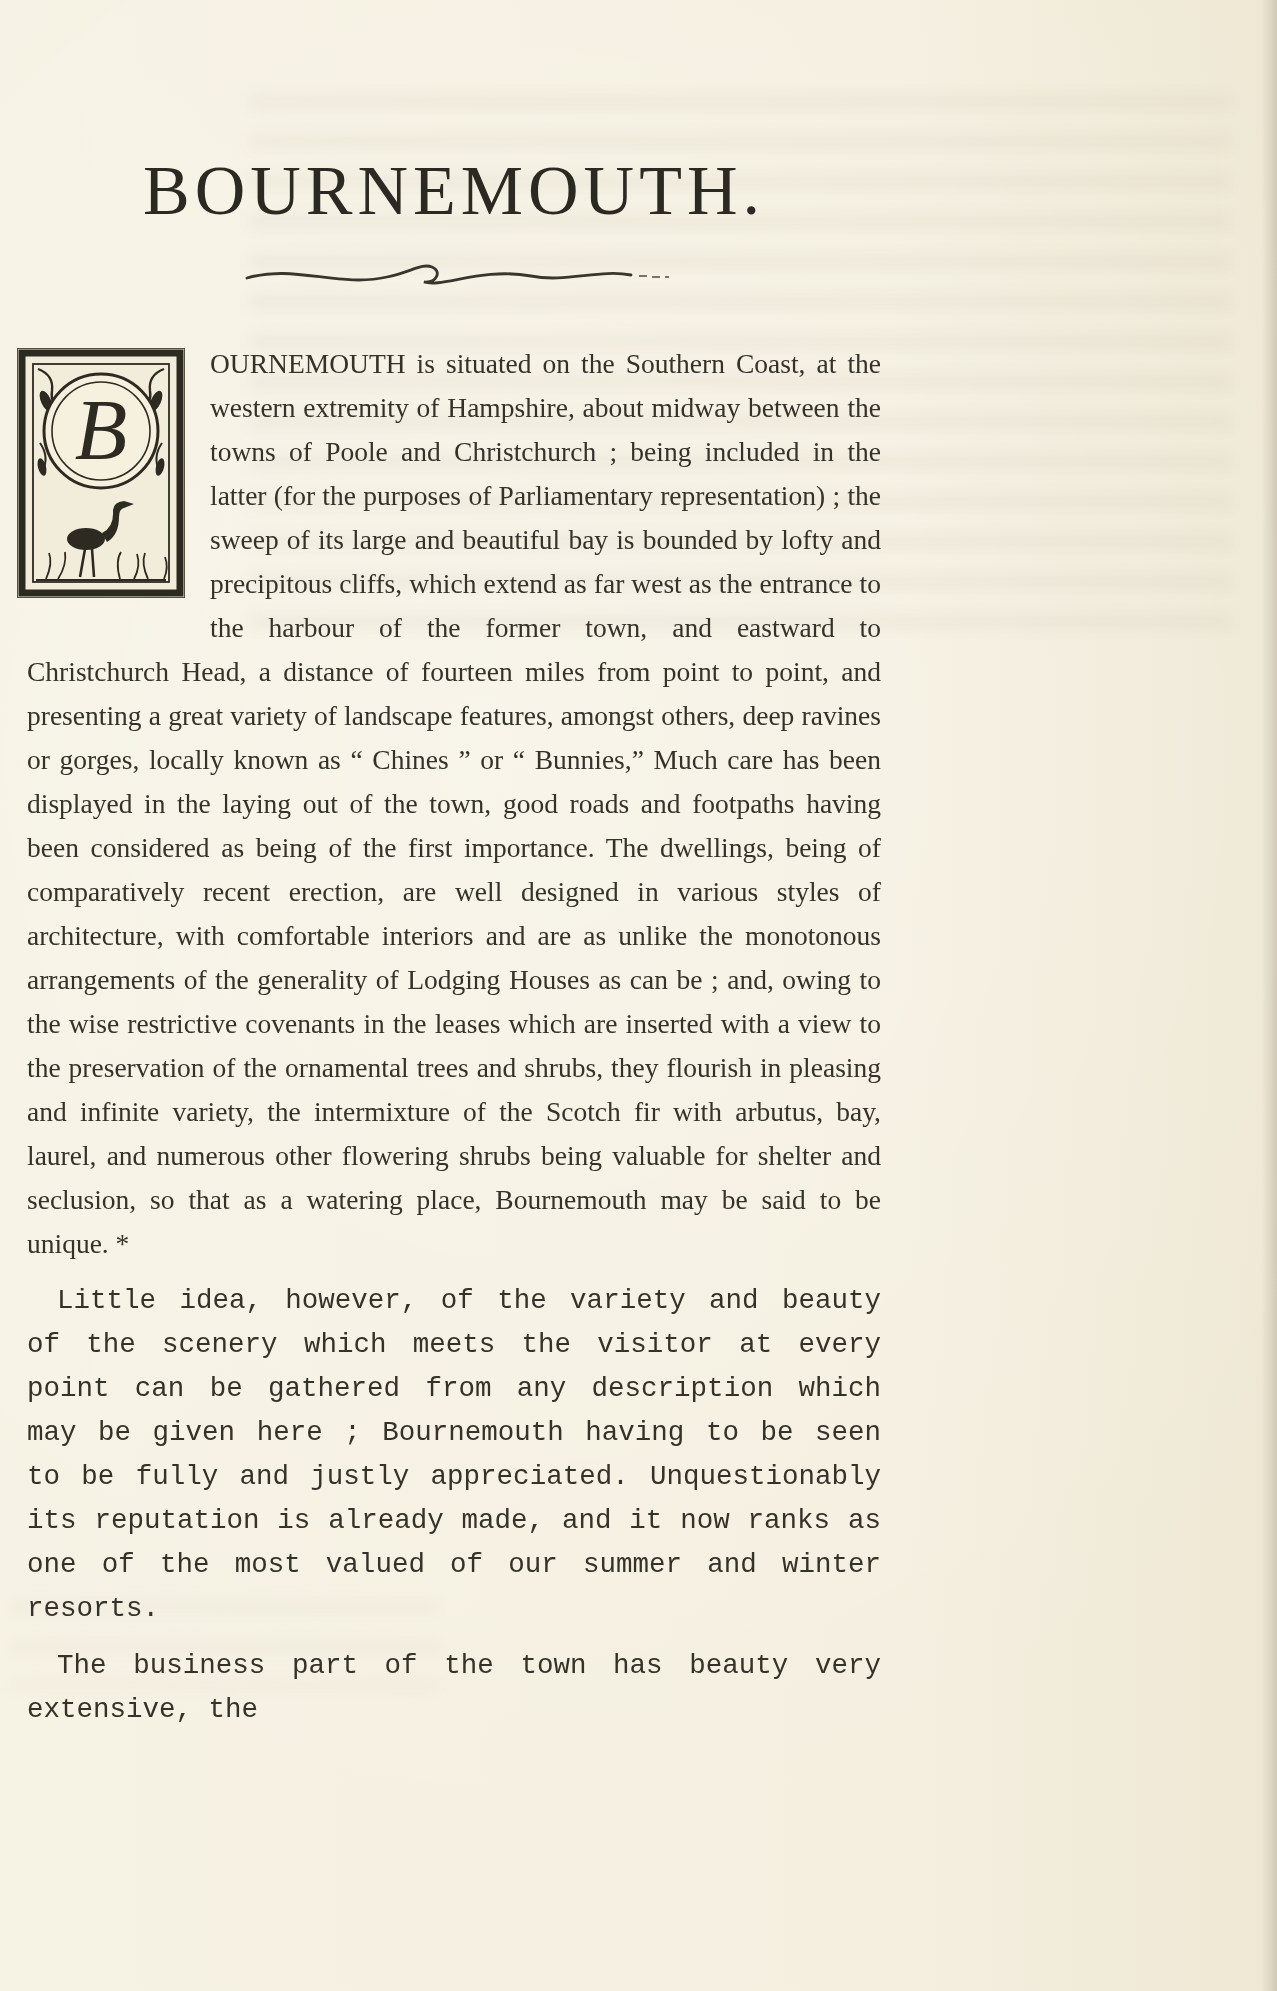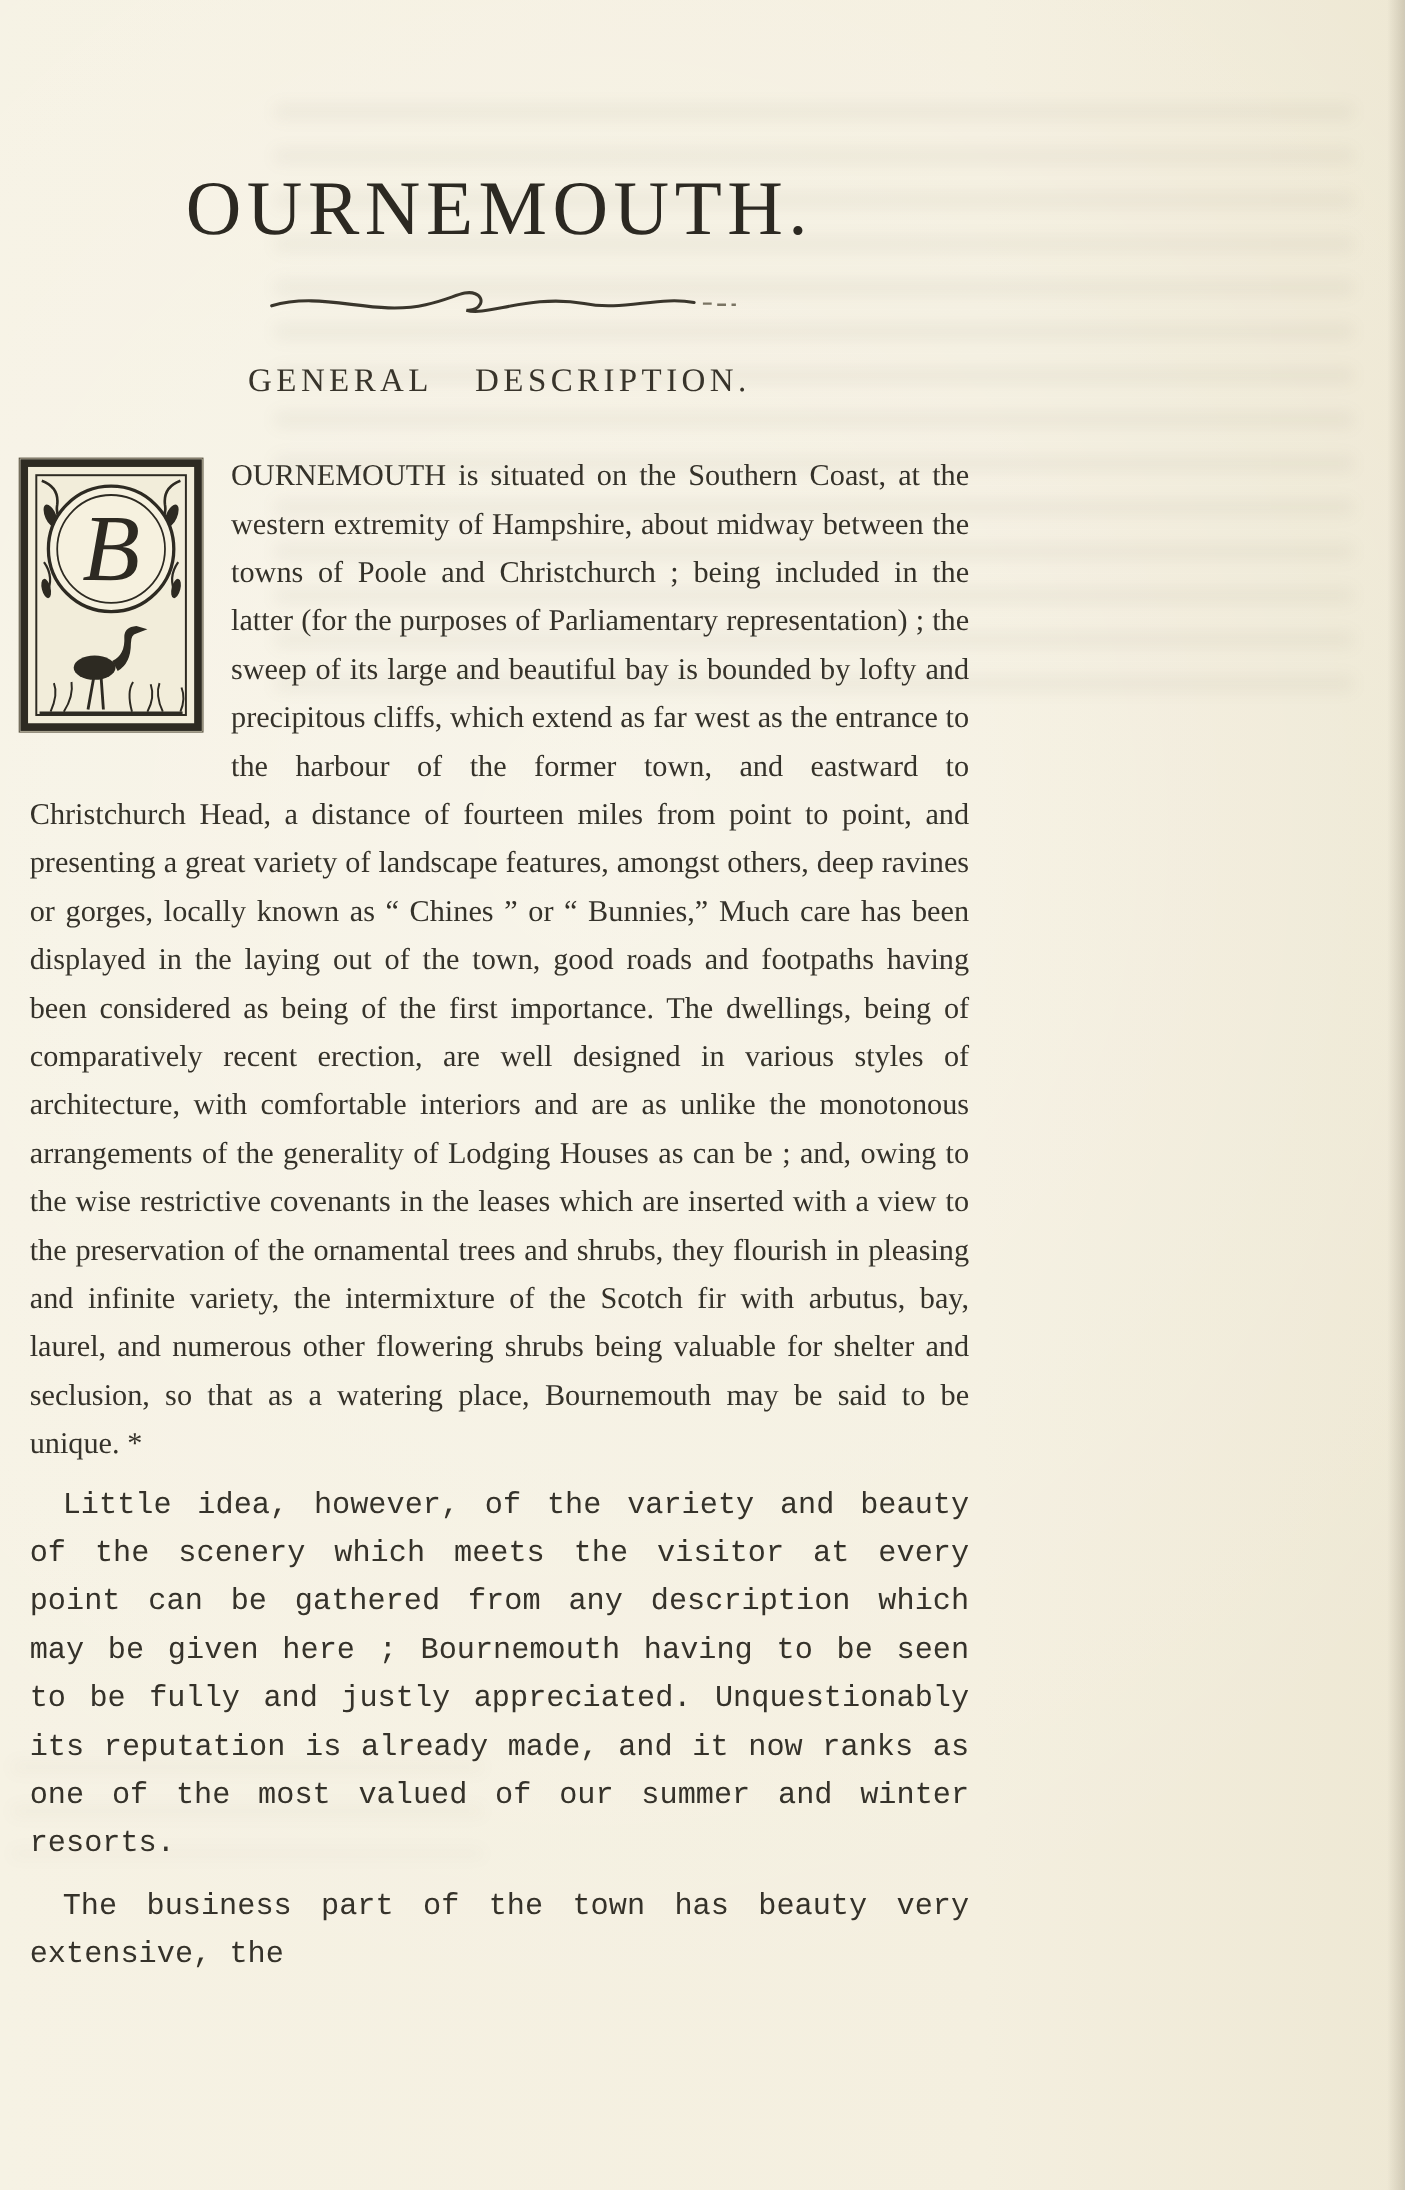--- a/index.html
+++ b/index.html
@@ -104,30 +104,29 @@
 </head>
 <body>
 
 <div class="page">
 
   <div class="ghost ghost-top"></div>
   <div class="ghost ghost-bottom"></div>
 
   <div class="column">
 
-    <h1 class="title">OURNEMOUTH.</h1>
+    <h1 class="title">BOURNEMOUTH.</h1>
 
     <div class="flourish-wrap">
       <svg width="430" height="40" viewBox="0 0 430 40">
         <path d="M8 22 C 55 8, 100 32, 148 21 C 172 16, 183 7, 193 11 C 203 15, 198 27, 185 26 C 203 32, 243 11, 292 20 C 327 27, 360 13, 392 19" fill="none" stroke="#3a362c" stroke-width="2.8" stroke-linecap="round"></path>
         <path d="M400 20 h8 m5 1 h8 m5 0 h7" fill="none" stroke="#7a7463" stroke-width="2.2"></path>
       </svg>
     </div>
 
-    <h2 class="heading">GENERAL DESCRIPTION.</h2>
 
     <div class="bodytext">
 
       <div class="dropcap">
         <svg viewBox="0 0 170 252">
           <rect x="1.5" y="1.5" width="167" height="249" fill="#f2edda" stroke="#57513f" stroke-width="1"></rect>
           <rect x="6" y="6" width="158" height="240" fill="none" stroke="#2d2a22" stroke-width="7"></rect>
           <rect x="17" y="17" width="136" height="218" fill="none" stroke="#2d2a22" stroke-width="1.8"></rect>
 
           <g>

